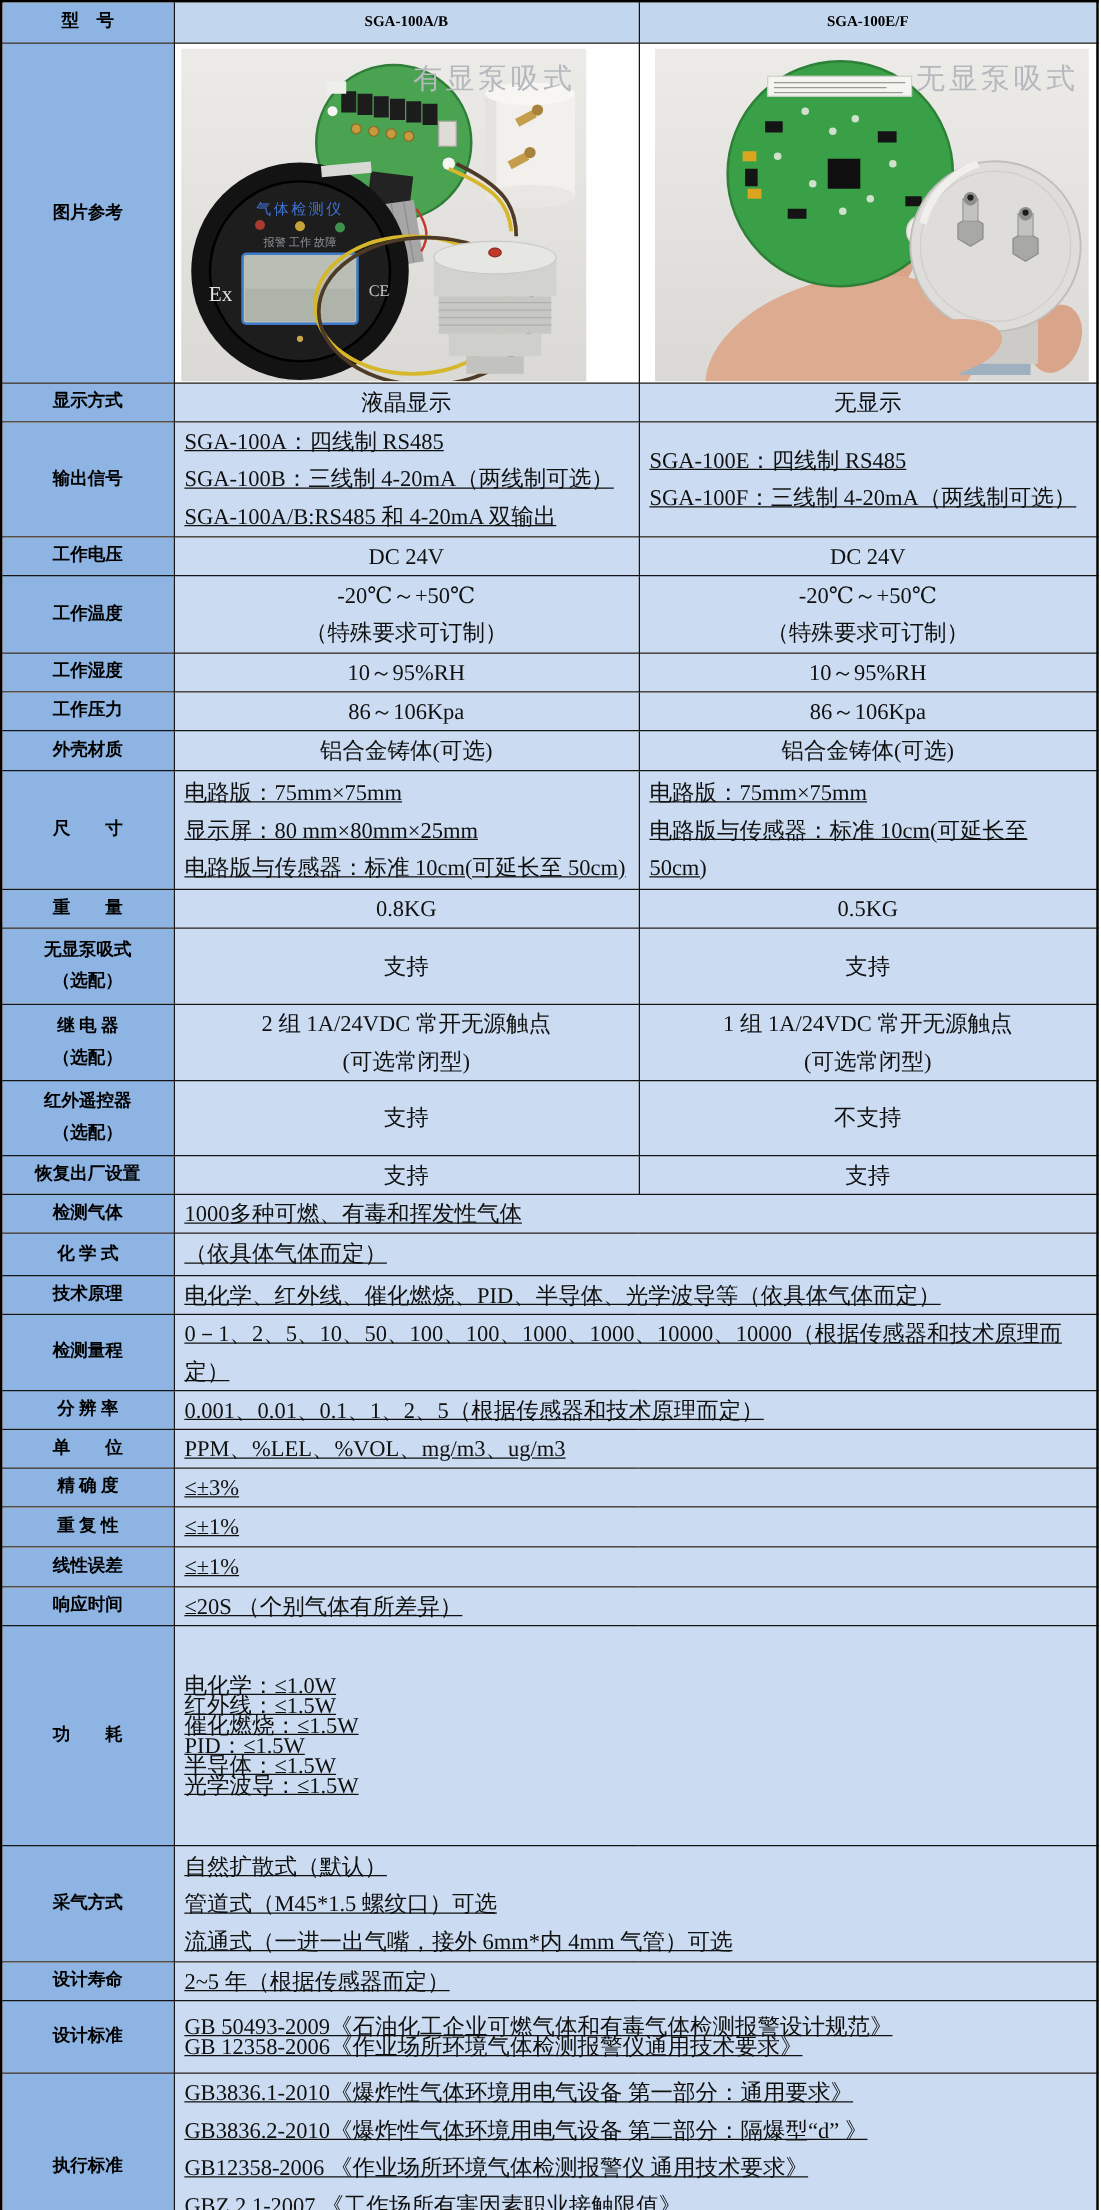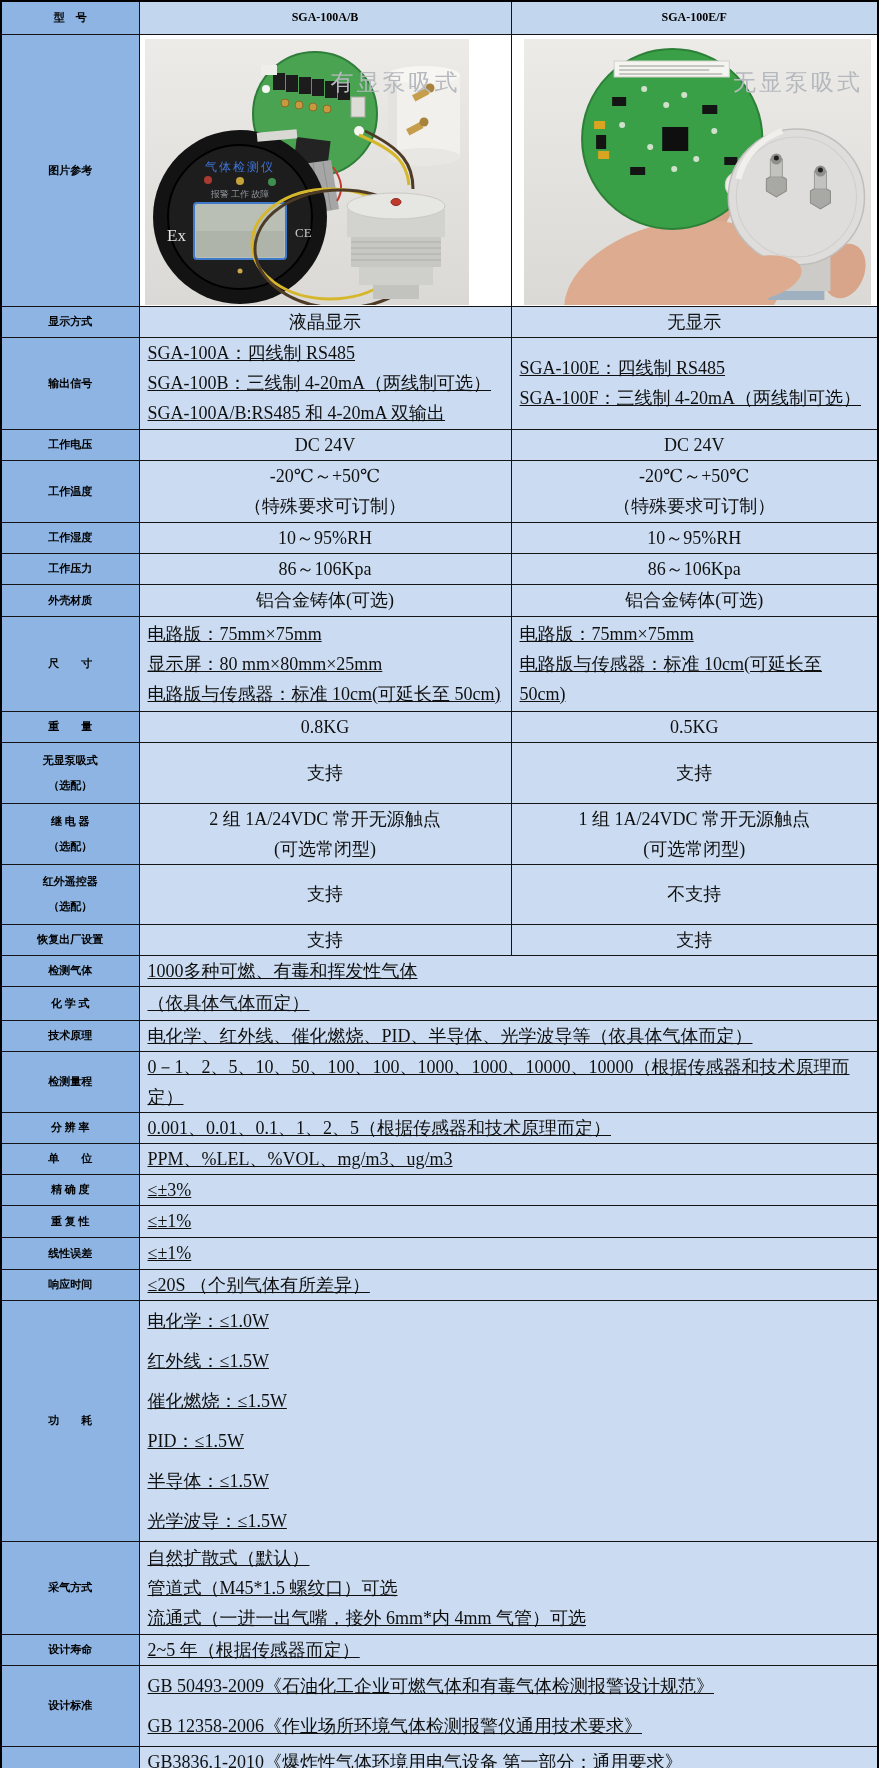--- a/index.html
+++ b/index.html
@@ -1,29 +1,29 @@
 <!DOCTYPE html>
 <html><head>
 <meta charset="utf-8">
 <style>
   html,body{margin:0;padding:0;background:#ffffff;}
   body{width:881px;font-family:"Liberation Serif","DejaVu Serif",serif;color:#111;}
   table.spec{border-collapse:collapse;table-layout:fixed;width:877px;border:2px solid #000;}
   table.spec td{border:1px solid #141414;padding:0;overflow:hidden;vertical-align:middle;}
-  td.lab{background:#8db4e2;font-weight:bold;text-align:center;font-size:11px;line-height:25px;white-space:pre-line;color:#000;}
+  td.lab{background:#8db4e2;font-weight:bold;text-align:center;font-size:14px;line-height:25px;white-space:pre-line;color:#000;}
   td.val{background:#cbdcf2;font-size:18px;line-height:30px;white-space:pre-line;color:#101010;}
   td.val.c{text-align:center;}
   td.val.l{text-align:left;padding-left:8px;padding-right:6px;text-decoration:underline;}
-  td.val.lh29{line-height:40px;}
+  td.val.lh29{line-height:16px;}
   tr.hdr td.mod{background:#c2d6ee;text-align:center;font-size:12px;font-weight:bold;color:#000;}
   td.photo-cell{background:#ffffff;vertical-align:top;}
   .photo{position:relative;height:266px;margin-top:4px;overflow:hidden;background:linear-gradient(#edebe8,#dbd9d6);}
   .photo.pl{margin-left:5px;margin-right:42px;}
   .photo.pr{margin-left:12px;margin-right:6px;}
-  .wm{position:absolute;top:28px;right:8px;font-size:23px;letter-spacing:3px;color:#b5b9be;white-space:nowrap;}
+  .wm{position:absolute;top:8px;right:8px;font-size:23px;letter-spacing:3px;color:#b5b9be;white-space:nowrap;}
   .photo svg{display:block;}
 </style>
 </head>
 <body>
 
 <table class="spec">
 <colgroup>
       <col style="width:138px">
       <col style="width:372px">
       <col style="width:367px">

